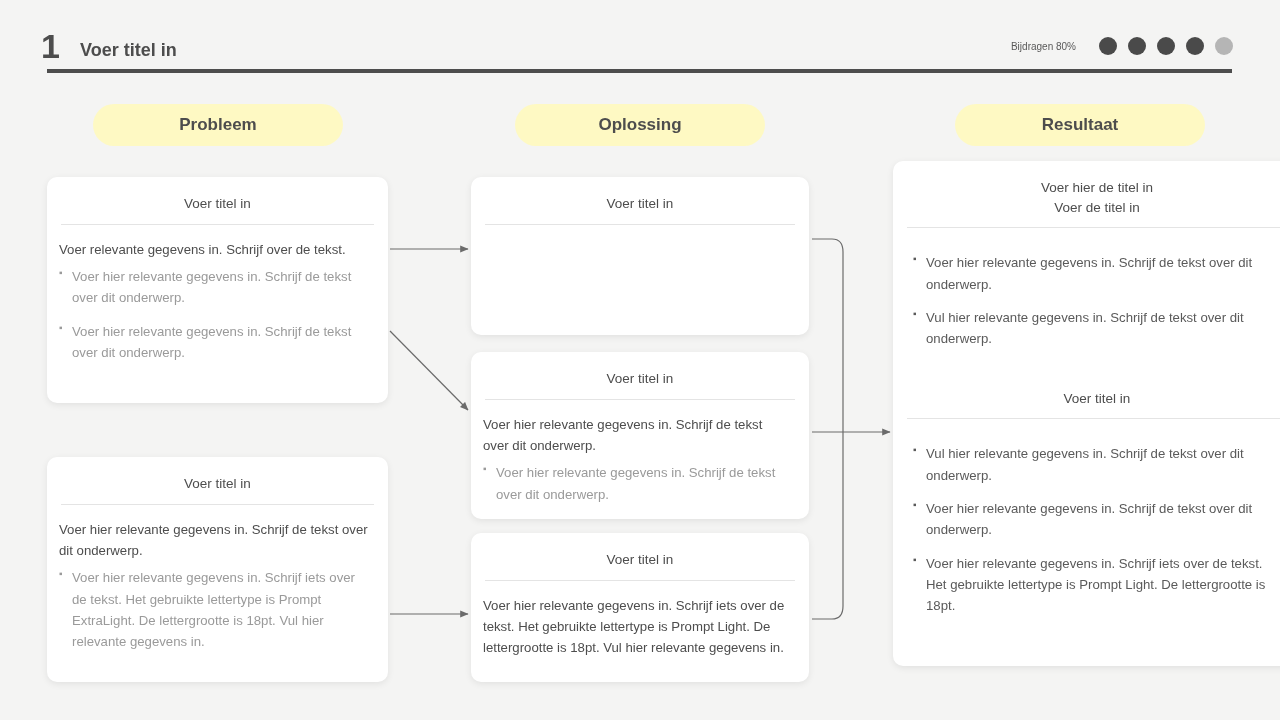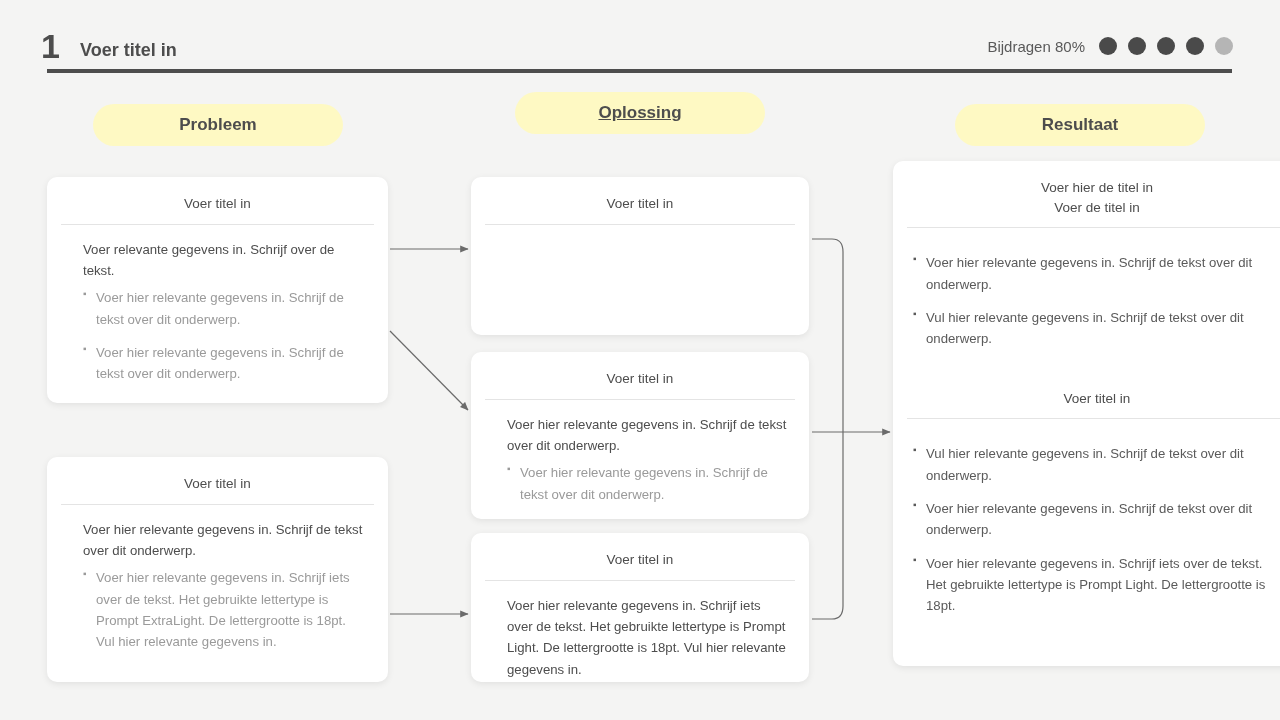--- a/index.html
+++ b/index.html
@@ -41,23 +41,23 @@
   }
   #contribution-block {
     position: absolute;
     right: 47px;
     top: 37px;
     display: flex;
     align-items: center;
     gap: 11px;
   }
   #contribution-label {
-    font-size: 15px;
+    font-size: 10px;
     color: #595959;
-    margin-right: 3px;
+    margin-right: 12px;
   }
   .progress-dot {
     width: 18px;
     height: 18px;
     border-radius: 50%;
     background: #4a4a4a;
   }
   .progress-dot.off { background: #b5b5b5; }
   #header-rule {
     position: absolute;
@@ -75,21 +75,21 @@
     border-radius: 21px;
     background: #fef9c3;
     display: flex;
     align-items: center;
     justify-content: center;
     font-size: 17px;
     font-weight: bold;
     color: #4d4d4d;
   }
   #pill-probleem  { left: 93px;  top: 104px; width: 250px; }
-  #pill-oplossing { left: 515px; top: 92px; width: 250px; text-decoration: underline; }
+  #pill-oplossing { left: 515px; top: 104px; width: 250px; }
   #pill-resultaat { left: 955px; top: 104px; width: 250px; }
 
   
   .card {
     position: absolute;
     background: #ffffff;
     border-radius: 10px;
     box-shadow: 0 2px 7px rgba(0,0,0,0.08);
     box-sizing: border-box;
   }
@@ -99,21 +99,21 @@
     color: #4d4d4d;
     padding: 17px 18px 10px 18px;
     line-height: 1.45;
   }
   .card-rule {
     height: 1px;
     background: #e4e4e4;
     margin: 0 14px;
   }
   .card-body {
-    padding: 14px 20px 16px 36px;
+    padding: 14px 20px 16px 12px;
   }
   .para {
     font-size: 13.2px;
     line-height: 1.62;
     color: #4d4d4d;
     margin: 0 0 6px 0;
   }
   .bullets {
     list-style: none;
     margin: 6px 0 0 0;

